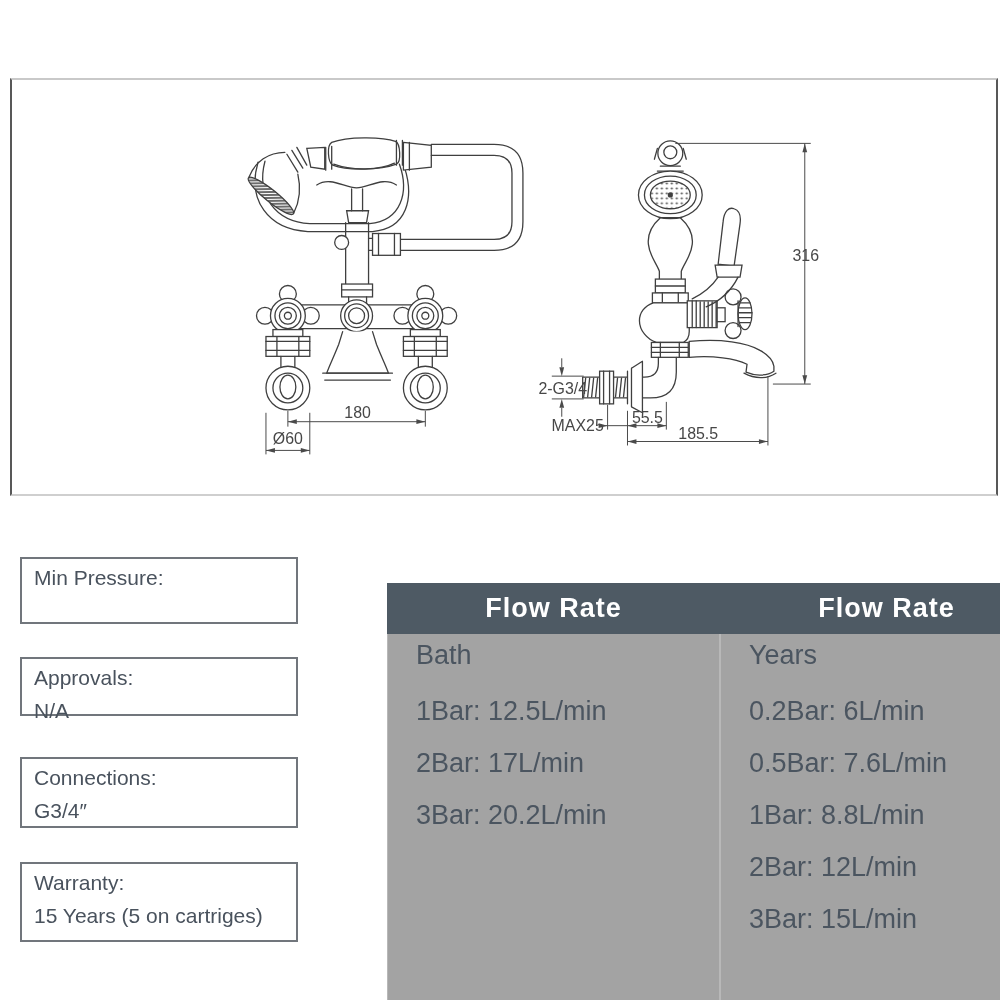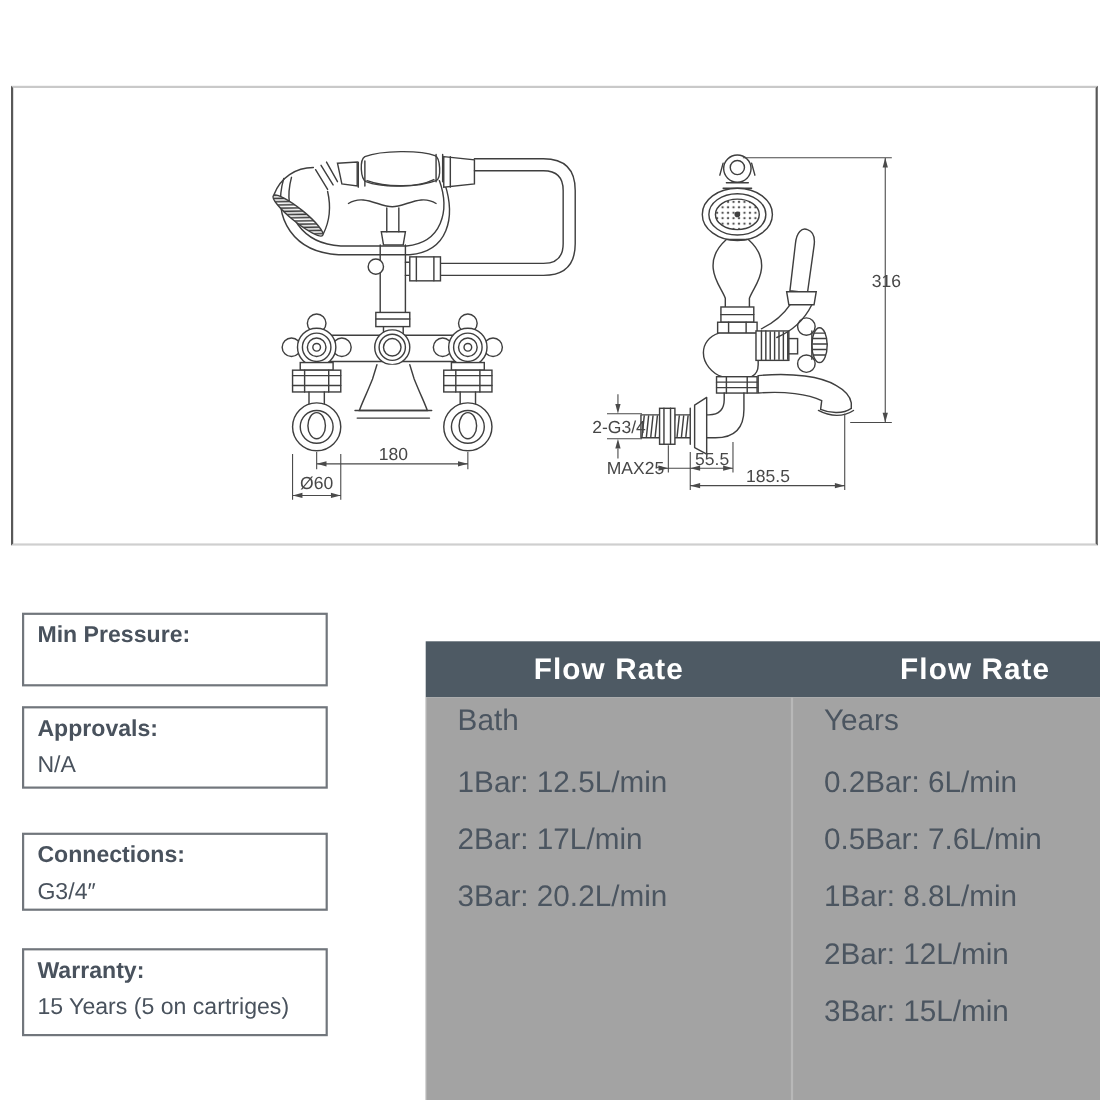--- a/index.html
+++ b/index.html
@@ -12,24 +12,24 @@
     position:absolute;left:10px;top:78px;width:984px;height:414px;
     border:2px solid;border-color:#c9c9c9 #585858 #cfcfcf #585858;
     background:#ffffff;
   }
   .drawing-panel svg{display:block;width:100%;height:100%;}
   
   .spec-box{
     position:absolute;left:20px;width:278px;box-sizing:border-box;
     border:2px solid #71767c;background:#fff;padding:4px 12px;
   }
-  .spec-label{font-size:21px;font-weight:bold;color:#49525d;line-height:30px;margin-bottom:3px;}
+  .spec-label{font-size:21px;font-weight:normal;color:#49525d;line-height:30px;margin-bottom:3px;}
   .spec-value{font-size:21px;color:#49525d;line-height:30px;}
   #spec-0{top:557px;height:67px;}
-  #spec-1{top:642px;height:75px;}
+  #spec-1{top:657px;height:59px;}
   #spec-2{top:757px;height:71px;}
   #spec-3{top:862px;height:80px;}
   
   .flow-table{position:absolute;top:583px;width:333px;box-sizing:border-box;}
   #flow-0{left:387px;}
   #flow-1{left:720px;}
   .flow-header{
     height:51px;background:#4e5a64;color:#ffffff;font-size:27px;font-weight:bold;
     text-align:center;line-height:51px;letter-spacing:1px;
   }

